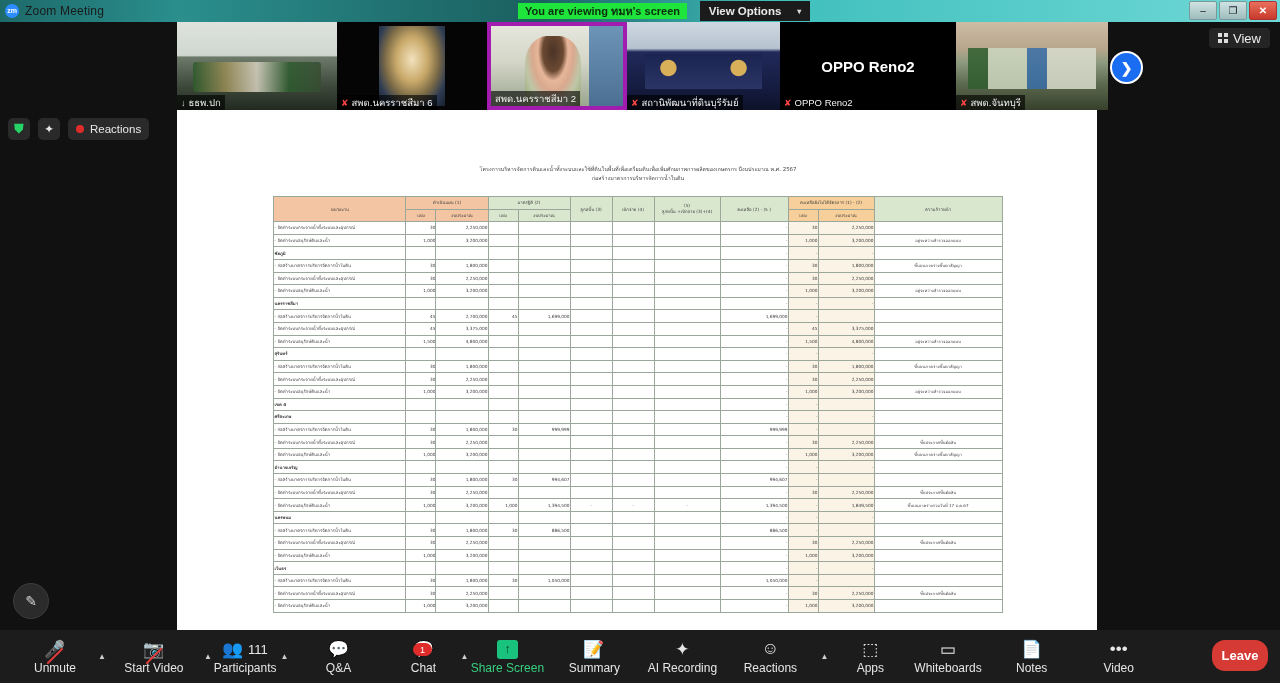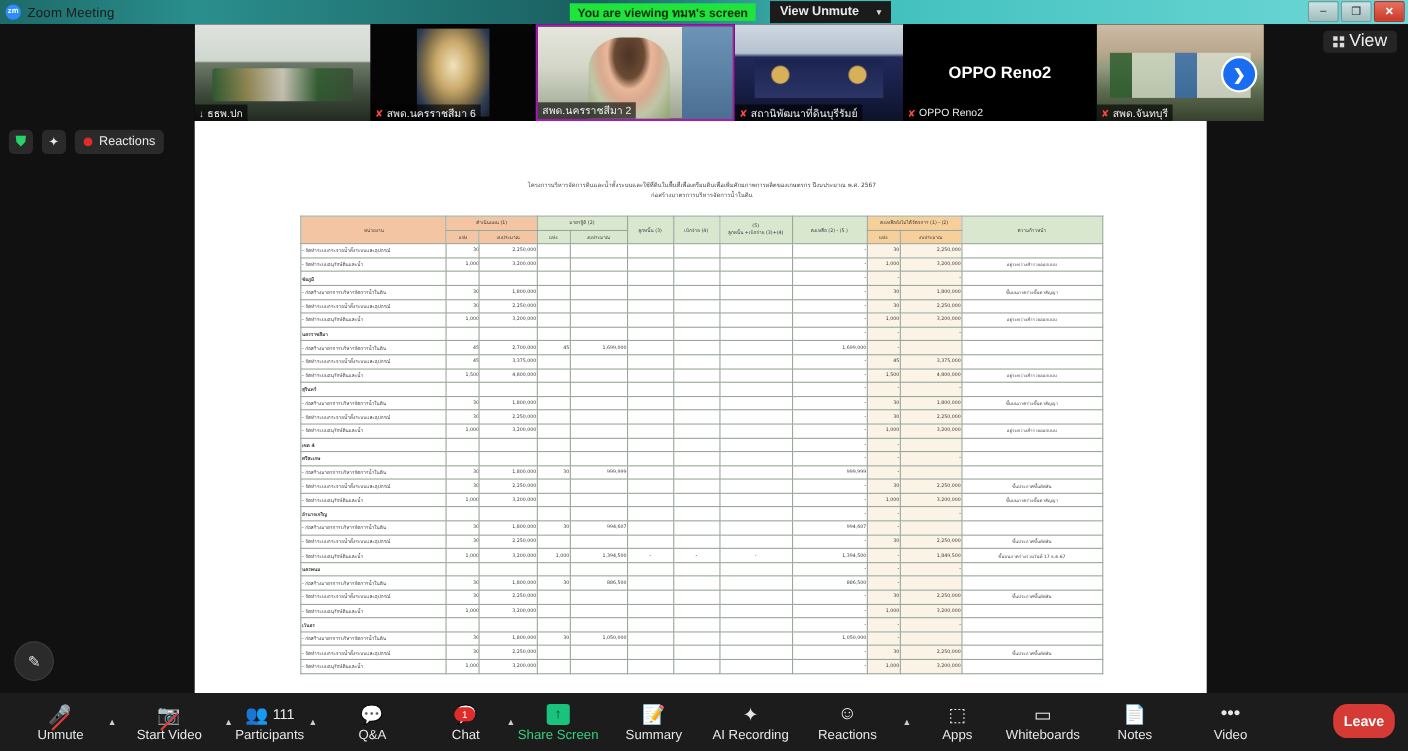--- a/index.html
+++ b/index.html
@@ -41,21 +41,21 @@
     background:linear-gradient(180deg,#cfe3e3,#9fbcbc);
     color:#223;font-size:10px;display:flex;align-items:center;justify-content:center;
   }
   .wbtn.close{background:linear-gradient(180deg,#e8705c,#c9392b);border-color:#a33;color:#fff;font-weight:bold;}
 
   
   .strip{position:absolute;left:177px;top:22px;width:920px;height:88px;background:#050505;display:flex;}
   .thumb{position:relative;height:88px;overflow:hidden;flex:none;background:#0b0b0b;}
   .thumb.t1{width:160px;}
   .thumb.t2{width:150px;}
-  .thumb.t3{width:181px;border:2px solid #a21caf;box-sizing:border-box;}
+  .thumb.t3{width:140px;border:4px solid #a21caf;box-sizing:border-box;}
   .thumb.t4{width:153px;}
   .thumb.t5{width:152px;padding-left:24px;}
   .thumb.t6{width:152px;}
   .nameplate{
     position:absolute;left:0;bottom:0;height:15px;max-width:100%;
     background:rgba(0,0,0,.62);color:#f2f2f2;font-size:9.5px;
     display:flex;align-items:center;gap:3px;padding:0 4px;white-space:nowrap;overflow:hidden;
   }
   .micicon{color:#ff4444;font-size:9px;}
   .micicon.ok{color:#ddd;}
@@ -85,21 +85,21 @@
   .ph-meet:after{content:"";position:absolute;left:8%;top:30%;width:84%;height:46%;
      background:linear-gradient(90deg,#2f5e2f 0 16%,#cdd6c0 16% 46%,#3a6ea8 46% 62%,#d9dccd 62% 100%);opacity:.85;}
 
   .nextbtn{
     position:absolute;left:1110px;top:51px;width:29px;height:29px;border-radius:50%;
     background:#1a6df0;border:2px solid #fff;color:#fff;font-size:14px;
     display:flex;align-items:center;justify-content:center;font-weight:bold;
   }
   .viewbtn{
     position:absolute;right:10px;top:28px;height:20px;
-    background:rgba(40,40,40,.9);color:#eee;font-size:16px;border-radius:4px;
+    background:rgba(40,40,40,.9);color:#eee;font-size:13px;border-radius:4px;
     display:flex;align-items:center;gap:5px;padding:0 9px;
   }
   .viewbtn .grid{
     width:10px;height:10px;
     background:
       linear-gradient(#ddd,#ddd) 0 0/4px 4px no-repeat,
       linear-gradient(#ddd,#ddd) 6px 0/4px 4px no-repeat,
       linear-gradient(#ddd,#ddd) 0 6px/4px 4px no-repeat,
       linear-gradient(#ddd,#ddd) 6px 6px/4px 4px no-repeat;
   }
@@ -179,21 +179,21 @@
 </head>
 <body>
 
 <div class="app">
 
   <div class="titlebar">
     <div class="tb-logo">zm</div>
     <div class="tb-title">Zoom Meeting</div>
     <div class="tb-green">You are viewing ทมห's screen</div>
     <div class="tb-viewopt">
-      <span>View Unmute</span>
+      <span>View Options</span>
       <span class="car">▾</span>
     </div>
     <div class="wbtns">
       <div class="wbtn">–</div>
       <div class="wbtn">❐</div>
       <div class="wbtn close">✕</div>
     </div>
   </div>
 
   <div class="sidebar-left"></div>

